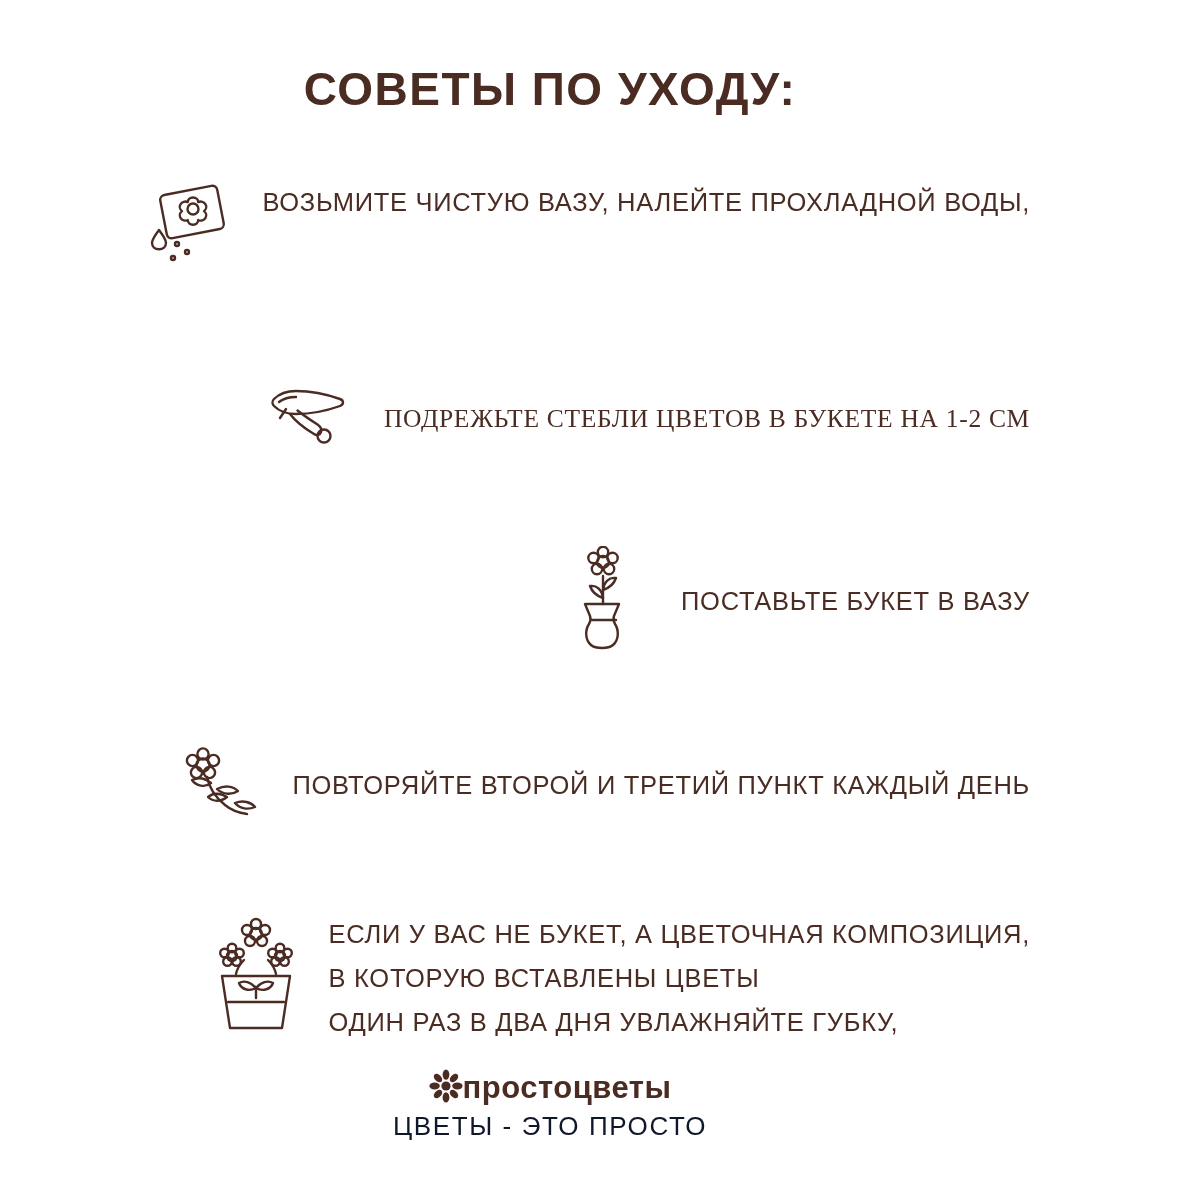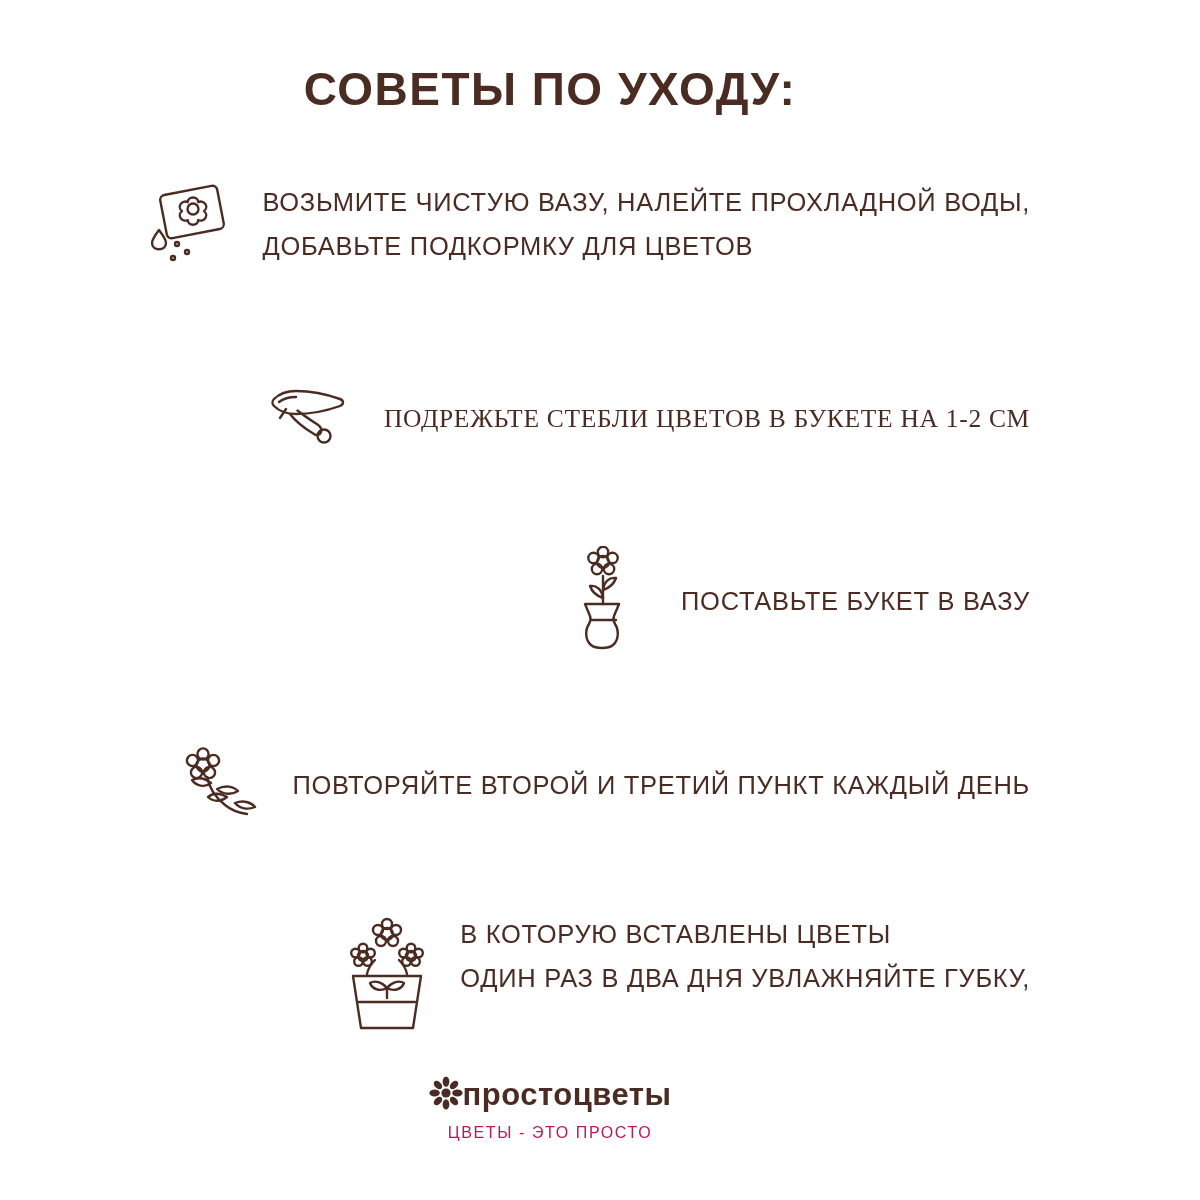--- a/index.html
+++ b/index.html
@@ -82,24 +82,24 @@
     align-items: center;
   }
   .brand-name {
     font-size: 31px;
     font-weight: bold;
     letter-spacing: 0.5px;
     color: #4a2c23;
     text-transform: lowercase;
   }
   .brand-tagline {
-    margin-top: 10px;
-    font-size: 16px;
+    margin-top: 4px;
+    font-size: 26px;
     letter-spacing: 1.6px;
-    color: #be185d;
+    color: #0f172a;
     text-transform: uppercase;
   }
 </style>
 </head>
 <body>
 
 <div class="page">
 
   <div class="title">СОВЕТЫ ПО УХОДУ:</div>
 
@@ -112,21 +112,20 @@
           <circle cx="46" cy="27" r="5.5"></circle>
           <path d="M46 15.5c3.2 0 5.2 2.1 5.2 4.6 2.6-1.2 5.7-0.3 7.2 2 1.5 2.3 0.8 5.4-1.4 7 2.2 1.6 2.9 4.7 1.4 7-1.5 2.3-4.6 3.2-7.2 2 0 2.5-2 4.6-5.2 4.6s-5.2-2.1-5.2-4.6c-2.6 1.2-5.7 0.3-7.2-2-1.5-2.3-0.8-5.4 1.4-7-2.2-1.6-2.9-4.7-1.4-7 1.5-2.3 4.6-3.2 7.2-2 0-2.5 2-4.6 5.2-4.6z"></path>
           <path d="M12 48c4.5 6 7 9.5 7 12.8 0 3.9-3.1 6.5-7 6.5s-7-2.6-7-6.5C5 57.5 7.5 54 12 48z"></path>
           <circle cx="30" cy="62" r="2"></circle>
           <circle cx="40" cy="70" r="2"></circle>
           <circle cx="26" cy="76" r="2"></circle>
         </svg>
       </div>
       <div class="tip-text">
         <div>ВОЗЬМИТЕ ЧИСТУЮ ВАЗУ, НАЛЕЙТЕ ПРОХЛАДНОЙ ВОДЫ,</div>
-        <div>ДОБАВЬТЕ ПОДКОРМКУ ДЛЯ ЦВЕТОВ</div>
       </div>
     </div>
 
     <div class="tip tip-2">
       <div class="tip-icon">
         <svg width="90" height="74" viewBox="0 0 90 74" fill="none" stroke="#4a2c23" stroke-width="2.4" stroke-linecap="round" stroke-linejoin="round">
           <path d="M8 18c6-6 14-8 22-8 14 0 30 3 44 8 4 1.5 4 5.5 0 7-14 5-30 8-44 8-8 0-16-2-22-8-2-2-2-5 0-7z"></path>
           <path d="M13 21c5-4 11-5 17-5"></path>
           <path d="M24 33c6 8 14 14 24 20 3 2 6 1 7-2 1-3-0.5-5.5-3.5-7.5-7-4.5-14-9-20-14"></path>
           <circle cx="58" cy="55" r="6.5"></circle>
@@ -204,20 +203,21 @@
           <path d="M36 44c-4 4-7 9-8 14"></path>
           <path d="M60 44c4 4 7 9 8 14"></path>
           <path d="M14 60h68l-8 52H22l-8-52z"></path>
           <path d="M48 72c-5-6-12-8-17-5 2 6 10 9 17 5z"></path>
           <path d="M48 72c5-6 12-8 17-5-2 6-10 9-17 5z"></path>
           <path d="M48 72v10"></path>
           <path d="M20 86h56"></path>
         </svg>
       </div>
       <div class="tip-text">
+        <div>ЕСЛИ У ВАС НЕ БУКЕТ, А ЦВЕТОЧНАЯ КОМПОЗИЦИЯ,</div>
         <div>В КОТОРУЮ ВСТАВЛЕНЫ ЦВЕТЫ</div>
         <div>ОДИН РАЗ В ДВА ДНЯ УВЛАЖНЯЙТЕ ГУБКУ,</div>
       </div>
     </div>
 
   </div>
 
   <div class="footer">
     <div class="brand-row">
       <span>

